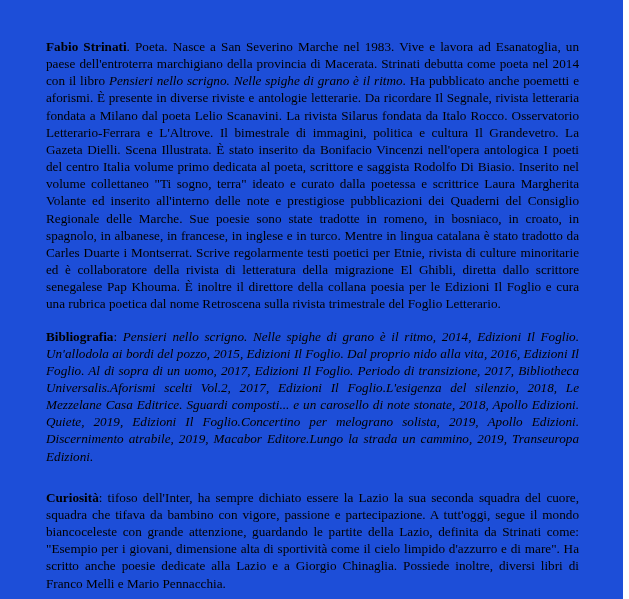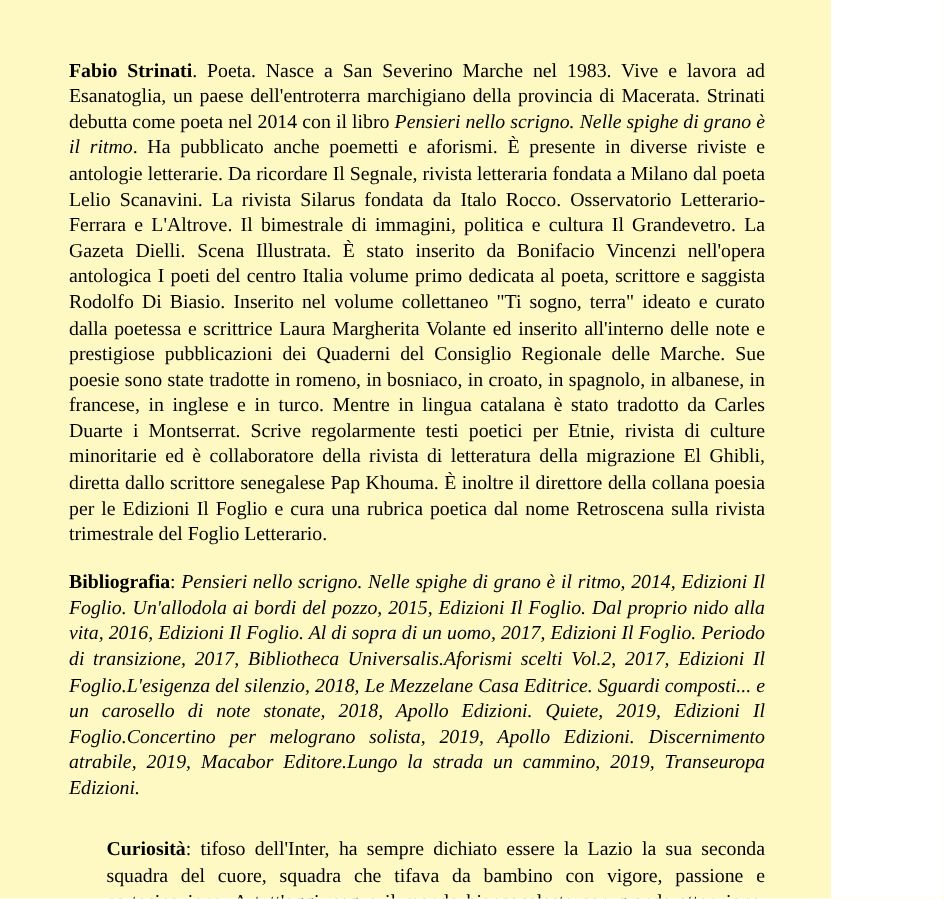--- a/index.html
+++ b/index.html
@@ -9,35 +9,34 @@
   }
   body {
     width: 629px;
     height: 599px;
     font-family: "Liberation Serif", serif;
     color: #000000;
     overflow: hidden;
   }
   .page {
     box-sizing: border-box;
-    width: 554px;
+    width: 623px;
     height: 599px;
     padding: 38px 44px 10px 46px;
-    background: #fef9c3;
+    background: #1d4ed8;
   }
   .para {
     text-align: justify;
     font-size: 13.2px;
     line-height: 1.30;
     margin: 0 0 14px 0;
     hyphens: auto;
   }
   .para:last-child {
     margin-bottom: 0;
-    margin-left: 25px;
   }
   .para-bio {
     margin-bottom: 15px;
   }
   .para-biblio {
     margin-bottom: 24px;
   }
   b, .bold {
     font-weight: bold;
   }

